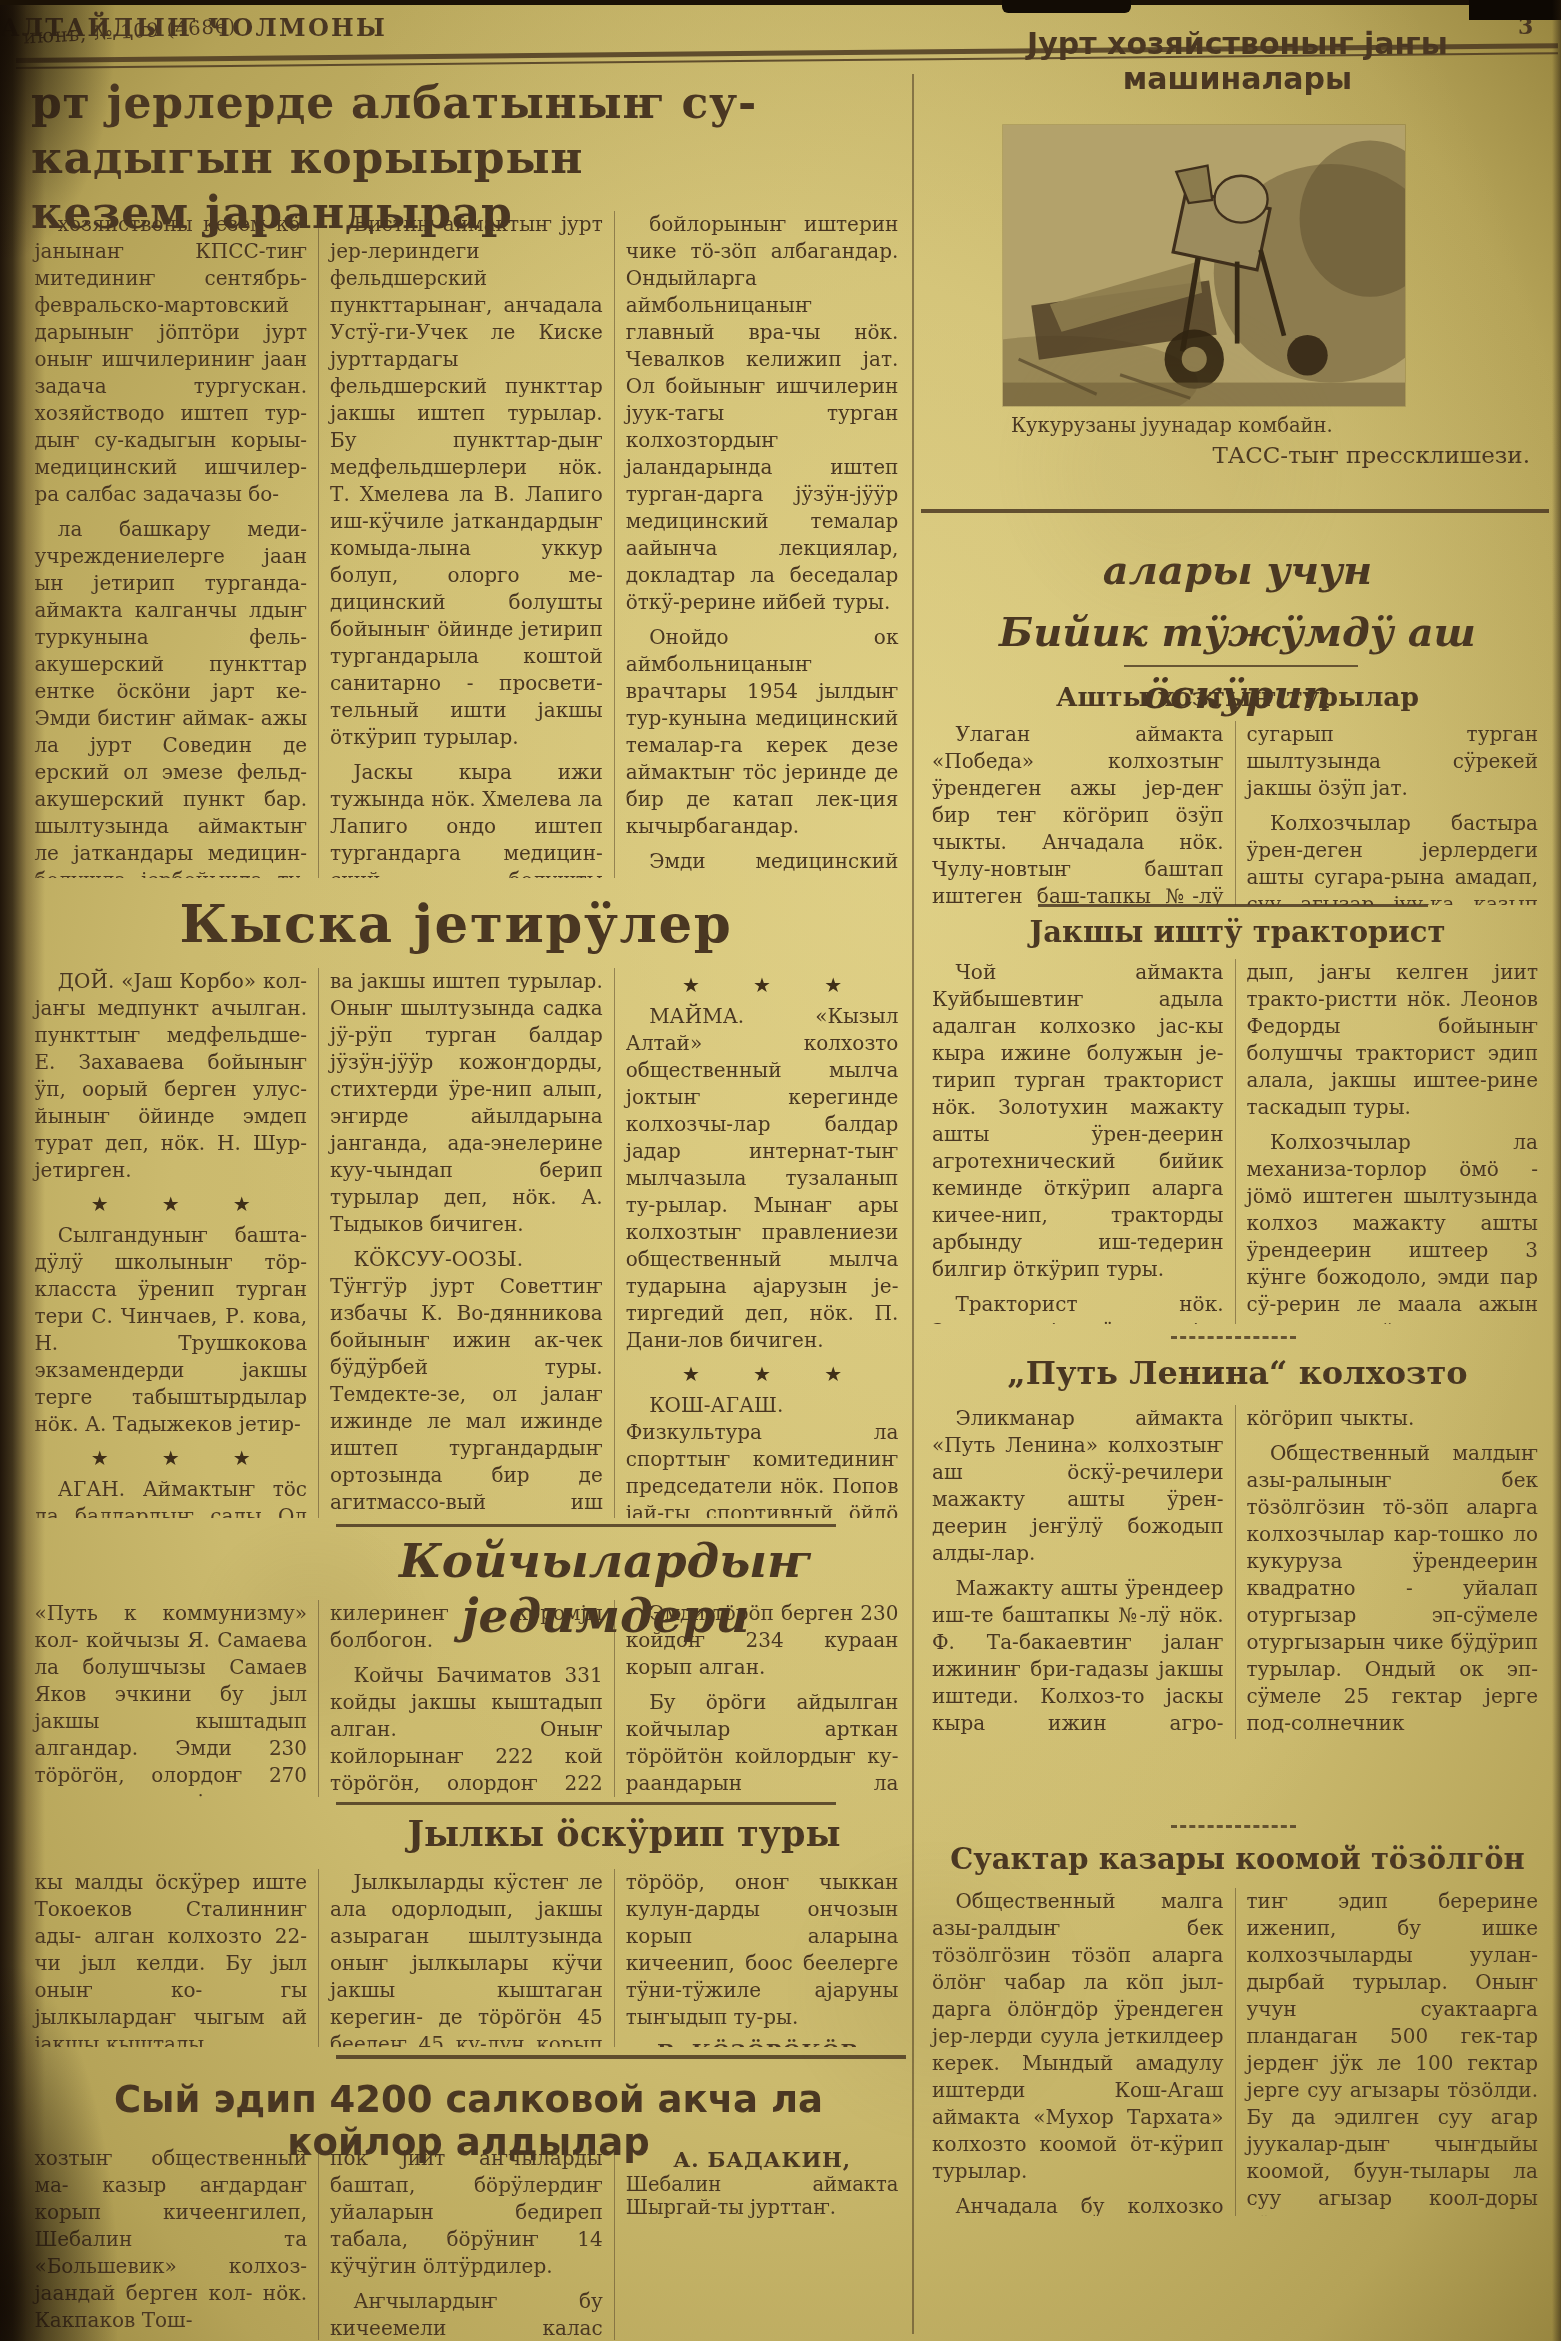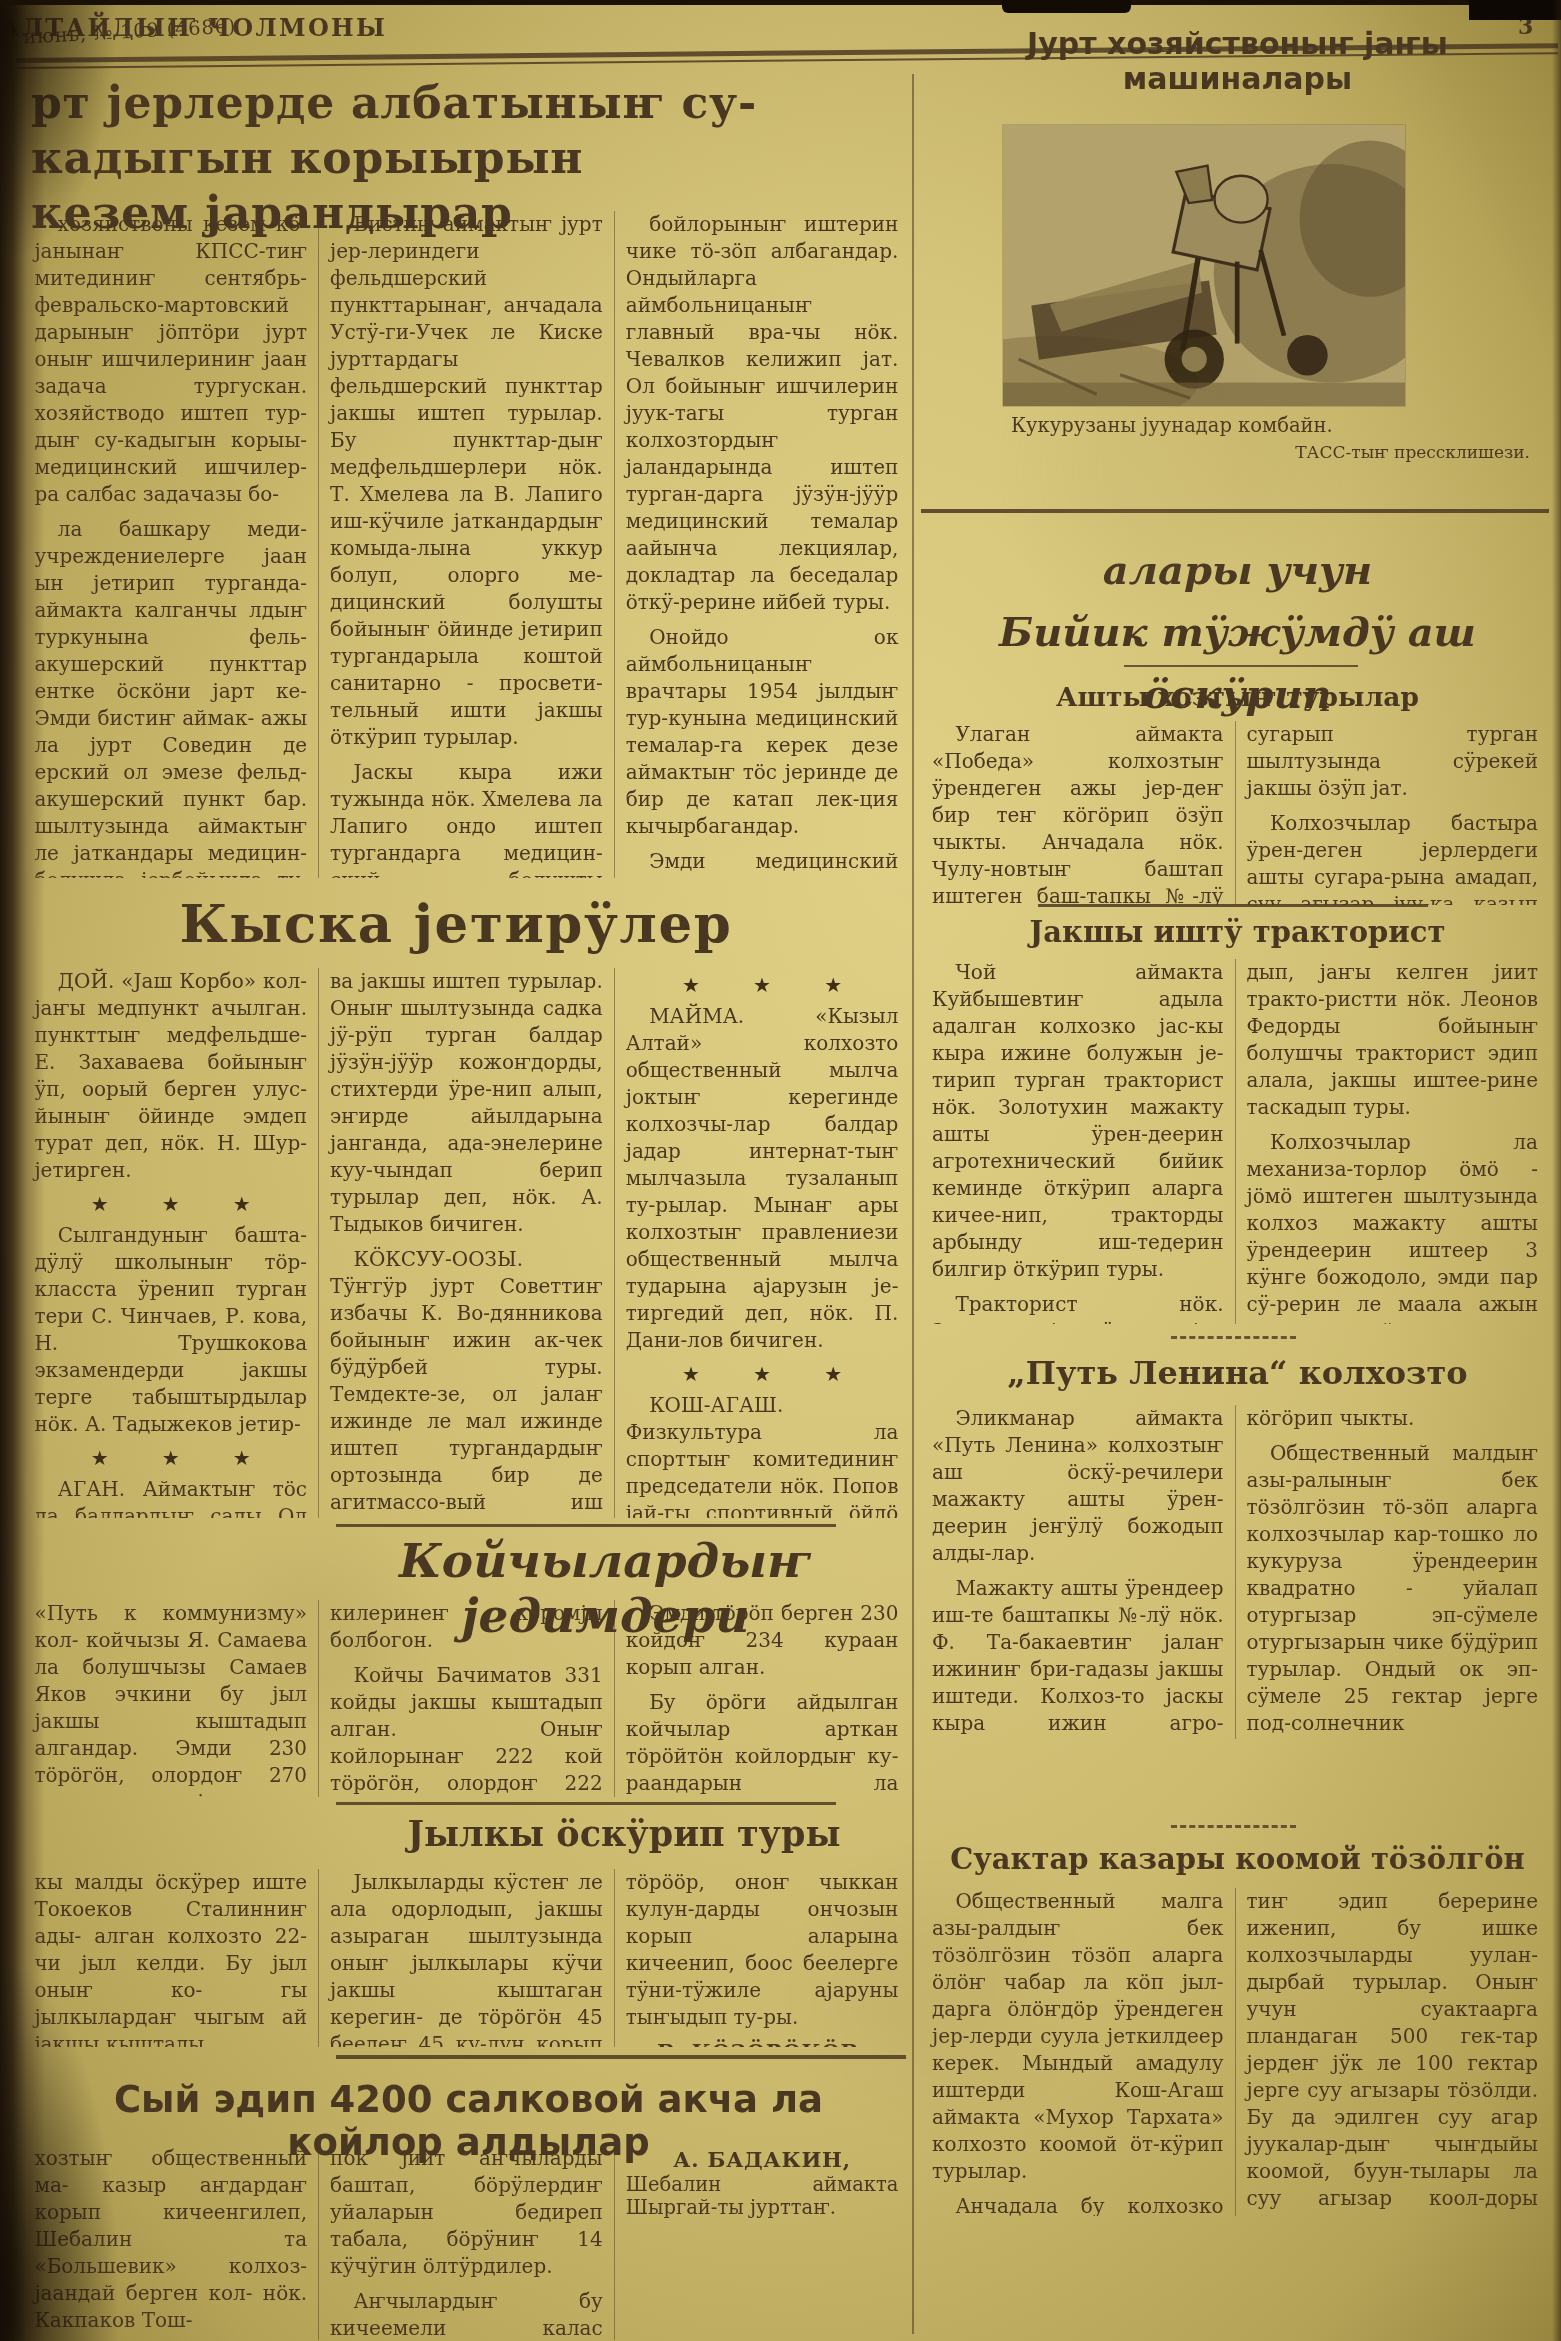--- a/index.html
+++ b/index.html
@@ -51,21 +51,21 @@
   p.body{margin:0 0 7.8px;text-indent:23.4px;font-size:20px;line-height:27px;}
   p.nofirst{text-indent:0;}
   .sig{margin:1.6px 0 1.6px;text-indent:0;text-align:center;font-weight:bold;font-size:21px;letter-spacing:0.8px;}
   .role{margin:0;text-indent:0;font-size:19.5px;}
   .stars{text-align:center;font-size:20px;letter-spacing:23.4px;margin:4.7px 0 6.2px;text-indent:23.4px;color:#3f2e18;}
   
   .photo{left:1003px;top:125px;width:402px;height:281px;overflow:hidden;
     background:linear-gradient(180deg,#c0b07b 0%,#b5a670 40%,#a3935e 100%);
     box-shadow:0 0 0 0.8px rgba(70,54,30,.25), inset 0 0 47px rgba(70,54,30,.45);}
   .caption{left:1011px;top:414px;width:468px;font-size:19.5px;}
-  .credit{left:1077px;top:442px;width:453px;font-size:17px;text-align:right;}
+  .credit{left:1077px;top:442px;width:453px;font-size:23px;text-align:right;}
   .underline-seg{background:#4c3a22;opacity:.8;}
 </style>
 </head>
 <body>
 
 <div class="page">
 
   <div class="abs date">июнь, № 109 (4686)</div>
   <div class="abs mast-title">АЛТАЙДЫҤ ЧОЛМОНЫ</div>
   <div class="abs pageno">3</div>

